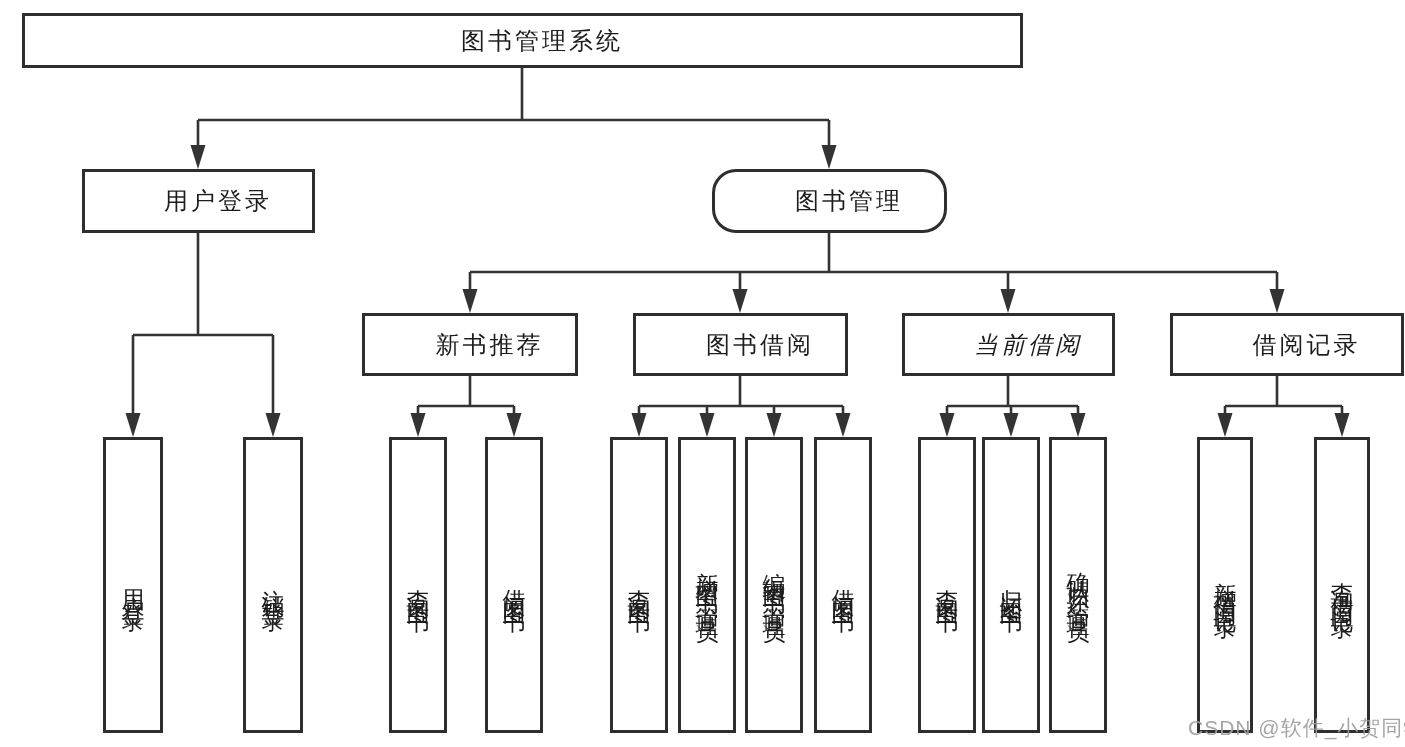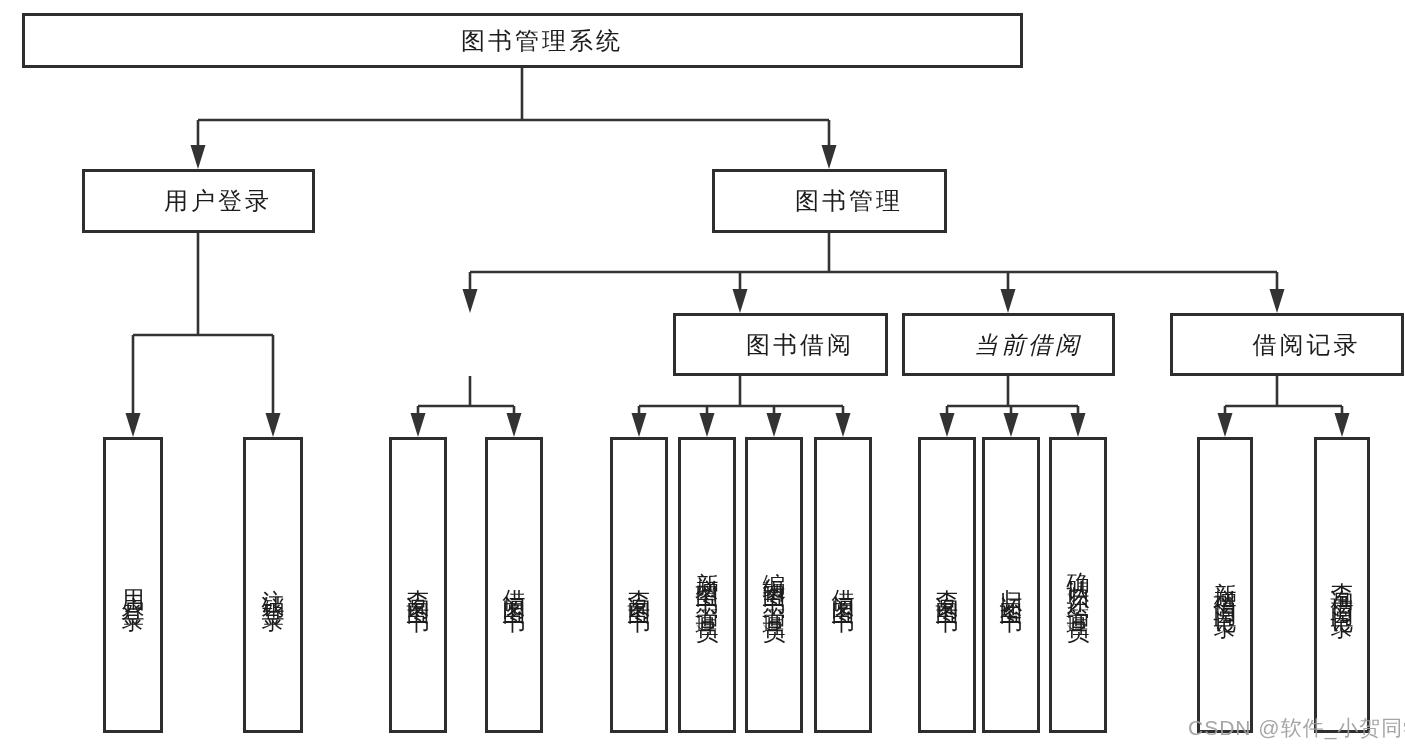--- a/index.html
+++ b/index.html
@@ -97,23 +97,24 @@
     <use class="ah" href="#ah" x="1078" y="437"></use>
 
     <path class="wire" d="M1277,376 V406 M1225,406 H1342 M1225,406 V431 M1342,406 V431"></path>
     <use class="ah" href="#ah" x="1225" y="437"></use>
     <use class="ah" href="#ah" x="1342" y="437"></use>
   </svg>
 
   <div class="box hbox" style="left:22px; top:13px; width:1001px; height:55px;">图书管理系统</div>
 
   <div class="box hbox" style="left:82px; top:169px; width:233px; height:64px;">用户登录</div>
-  <div class="box hbox" style="left:712px; top:169px; width:235px; height:64px;">图书管理</div>
+  <div class="box hbox" style="left:712px; top:169px; width:235px; height:64px;border-radius:24px;">图书管理</div>
 
-  <div class="box hbox" style="left:633px; top:313px; width:215px; height:63px;margin-left:40px;">图书借阅</div>
+  <div class="box hbox" style="left:362px; top:313px; width:216px; height:63px;">新书推荐</div>
+  <div class="box hbox" style="left:633px; top:313px; width:215px; height:63px;">图书借阅</div>
   <div class="box hbox" style="left:902px; top:313px; width:213px; height:63px;font-style:italic;">当前借阅</div>
   <div class="box hbox" style="left:1170px; top:313px; width:234px; height:63px;">借阅记录</div>
 
   <div class="box vbox" style="left:103px; top:437px; width:60px; height:296px;">用户登录</div>
   <div class="box vbox" style="left:243px; top:437px; width:60px; height:296px;">注销登录</div>
 
   <div class="box vbox" style="left:389px; top:437px; width:58px; height:296px;">查询图书</div>
   <div class="box vbox" style="left:485px; top:437px; width:58px; height:296px;">借阅图书</div>
 
   <div class="box vbox" style="left:610px; top:437px; width:58px; height:296px;">查询图书</div>

